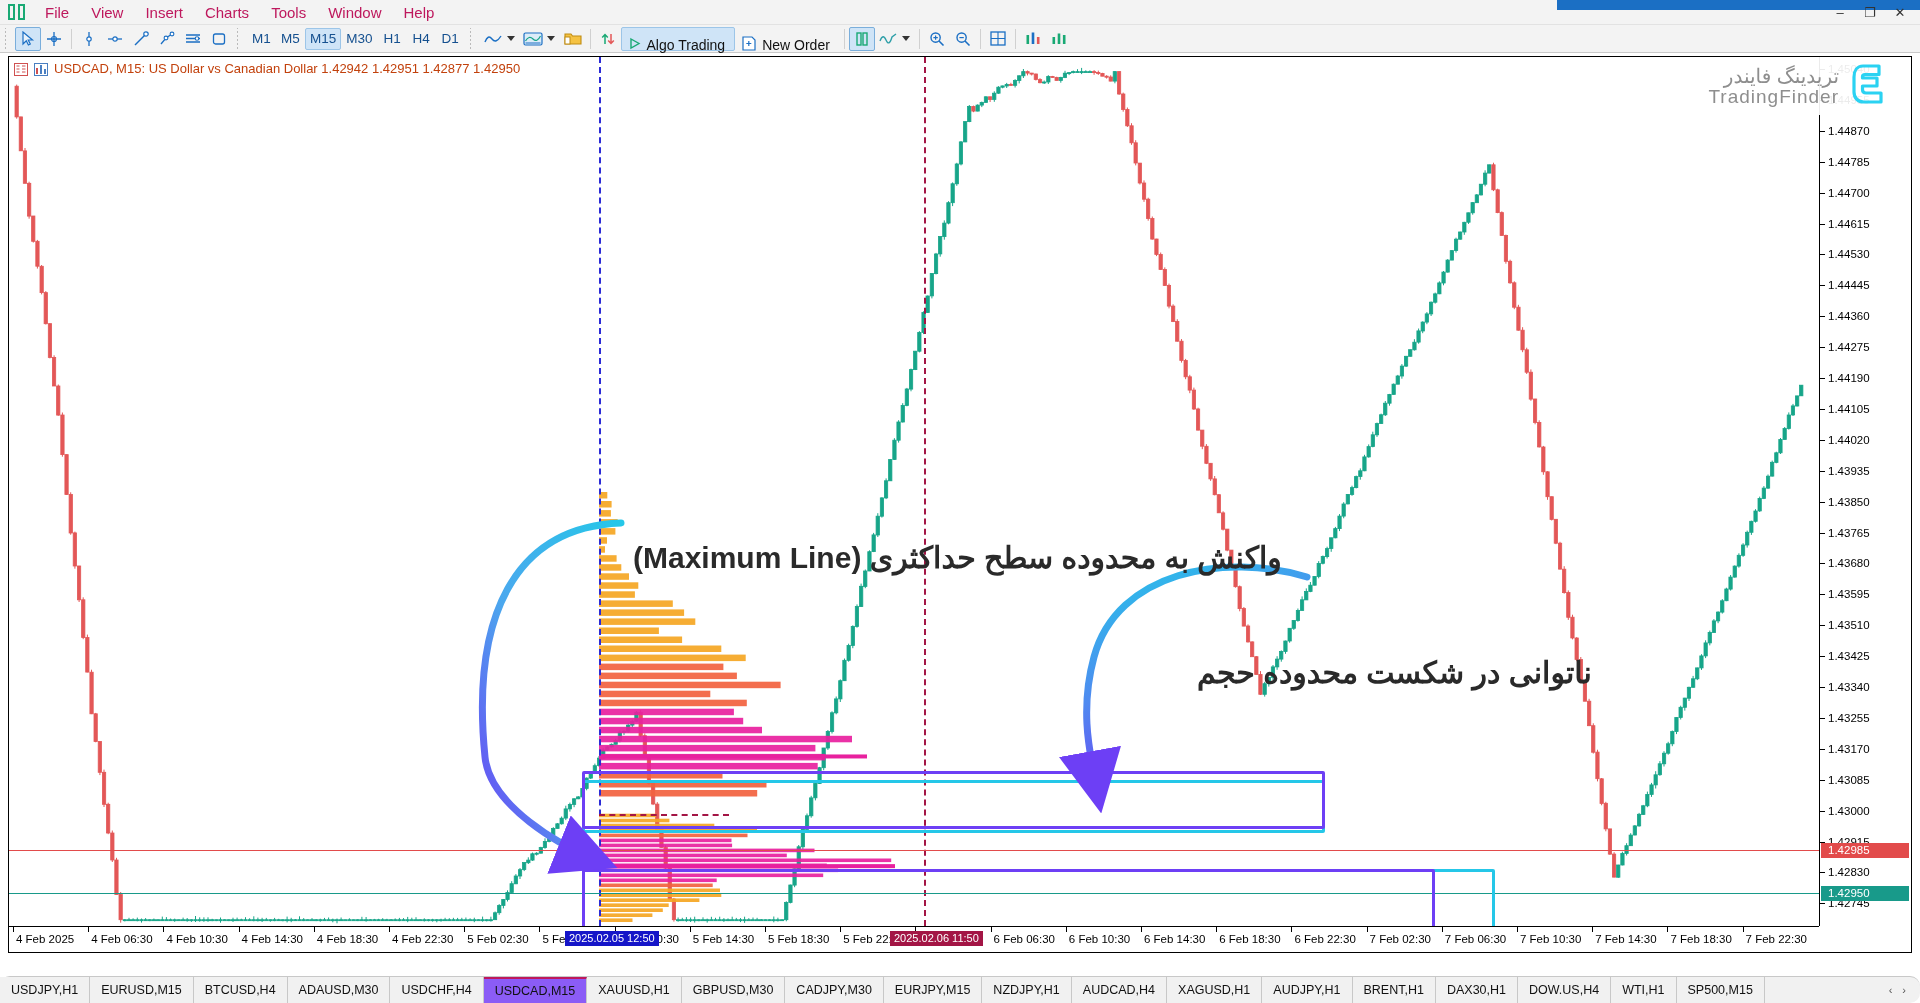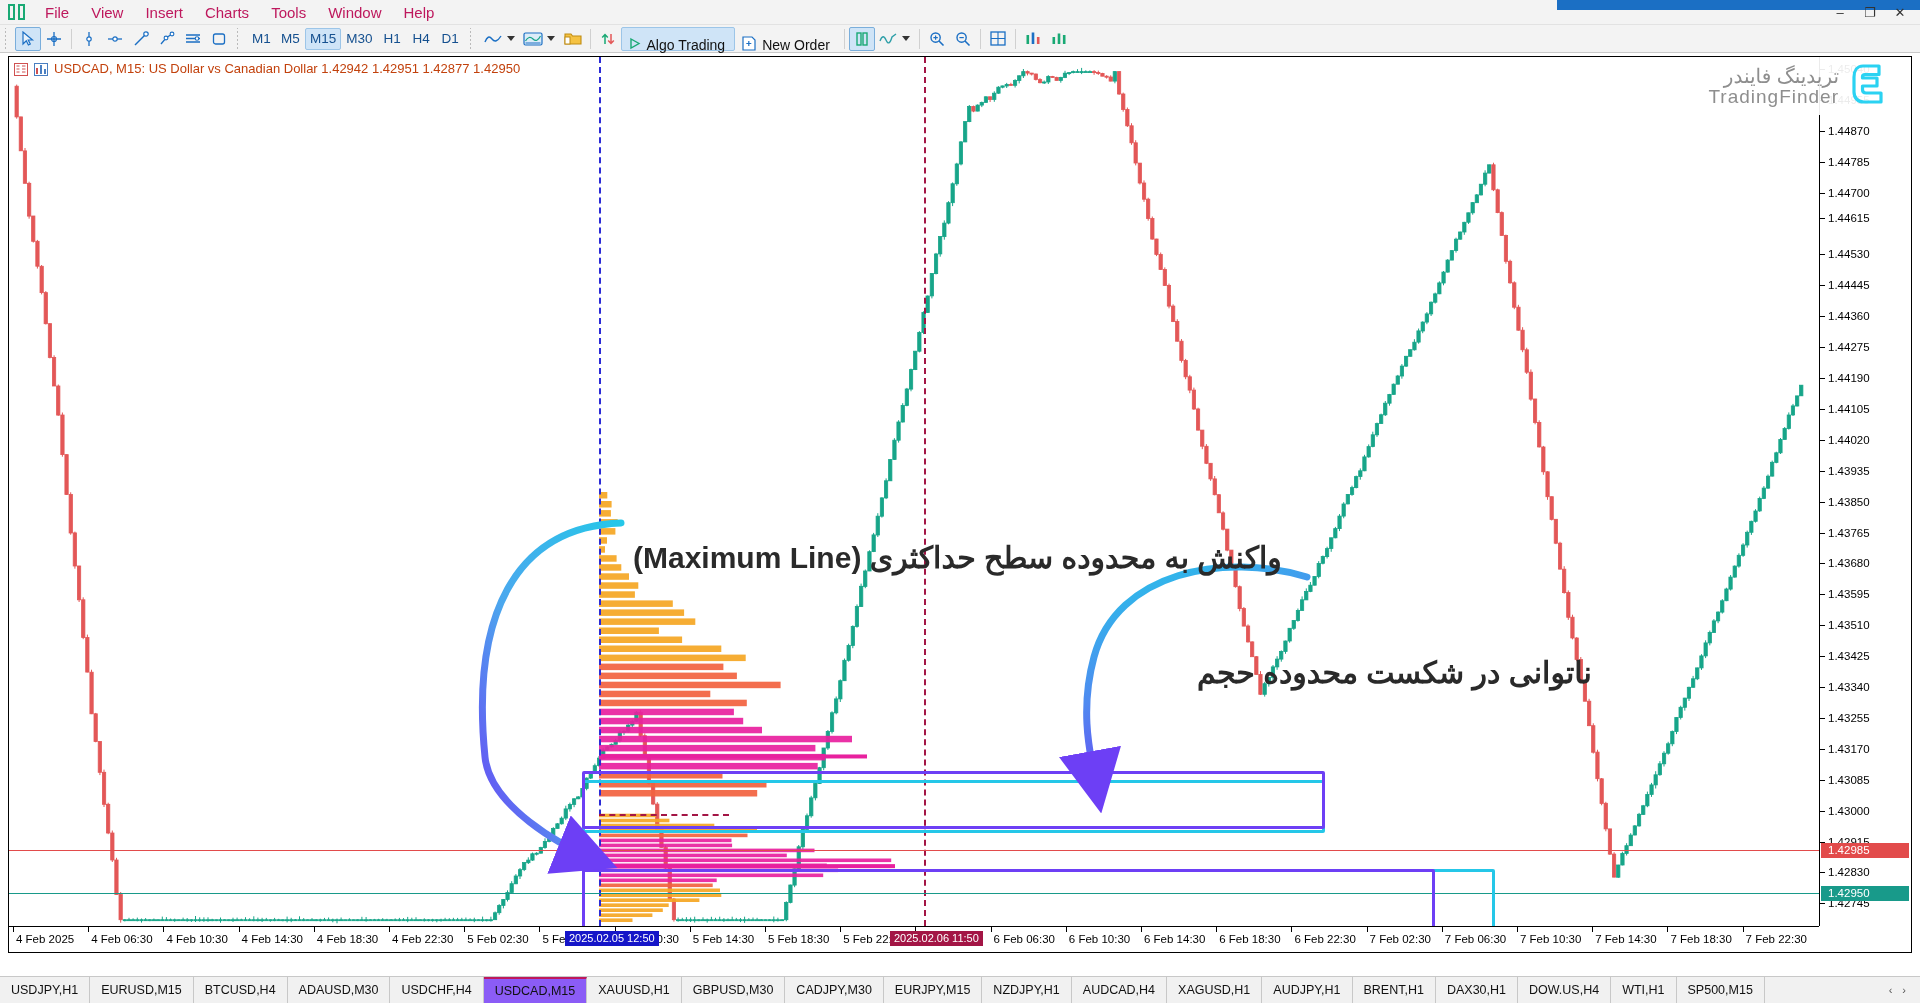--- a/index.html
+++ b/index.html
@@ -119,21 +119,21 @@
     background:rgba(255,255,255,0.92); z-index:60;
     display:flex; align-items:center; justify-content:flex-end; gap:10px; padding-right:16px;
   }
   .wm-txt{ text-align:right; line-height:1.05; }
   .wm-fa{ font-size:20px; color:#8e8e8e; letter-spacing:1px; }
   .wm-en{ font-size:19px; color:#8e8e8e; letter-spacing:1px; }
 
   
   .tabbar{
     position:absolute; left:0; bottom:0; width:1920px; height:27px;
-    background:#f1f1f1; border-top:1px solid #c8c8c8; display:flex; align-items:stretch;
+    background:#f1f1f1; border-top:1px solid #c8c8c8; display:flex; align-items:stretch;border-radius:10px;
   }
   .tab{
     display:flex; align-items:center; padding:0 11px; font-size:12.5px; color:#111;
     border-right:1px solid #c8c8c8; background:#f1f1f1; white-space:nowrap;
   }
   .tab.active{ background:#8b5cf6; font-weight:normal; border-top:2px solid #be185d; }
   .tab-nav{ margin-left:auto; display:flex; align-items:center; gap:10px; padding:0 14px;
             font-size:11px; color:#555; }
 </style>
 </head>
@@ -1320,21 +1320,21 @@
             <span>1.44870</span>
           </div>
           <div class="ptick" style="top: 98.7px;">
             <i></i>
             <span>1.44785</span>
           </div>
           <div class="ptick" style="top: 129.6px;">
             <i></i>
             <span>1.44700</span>
           </div>
-          <div class="ptick" style="top: 155px; text-decoration: underline;">
+          <div class="ptick" style="top: 161px; text-decoration: underline;">
             <i></i>
             <span>1.44615</span>
           </div>
           <div class="ptick" style="top: 191.4px;">
             <i></i>
             <span>1.44530</span>
           </div>
           <div class="ptick" style="top: 222.3px;">
             <i></i>
             <span>1.44445</span>

